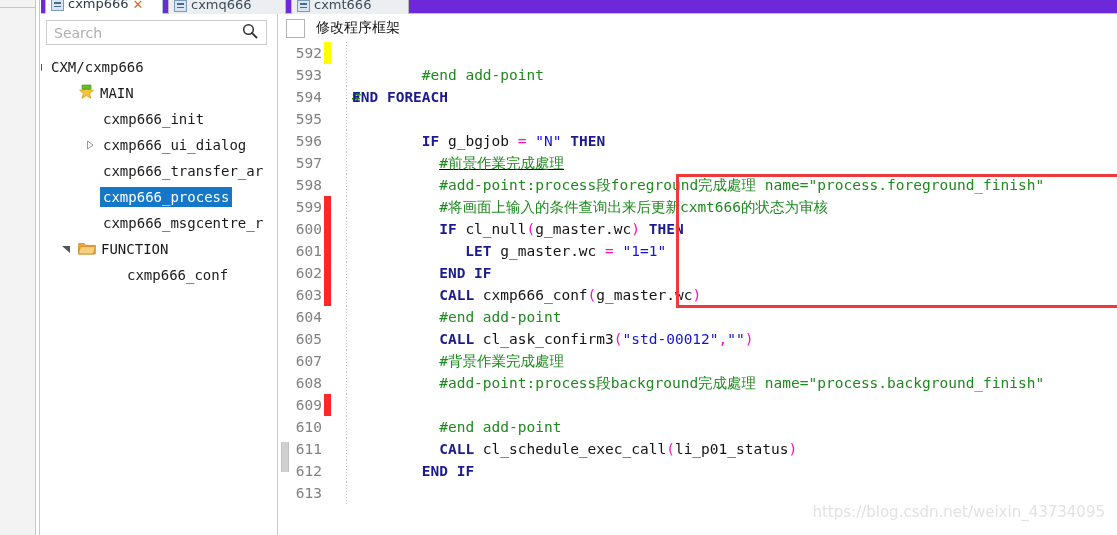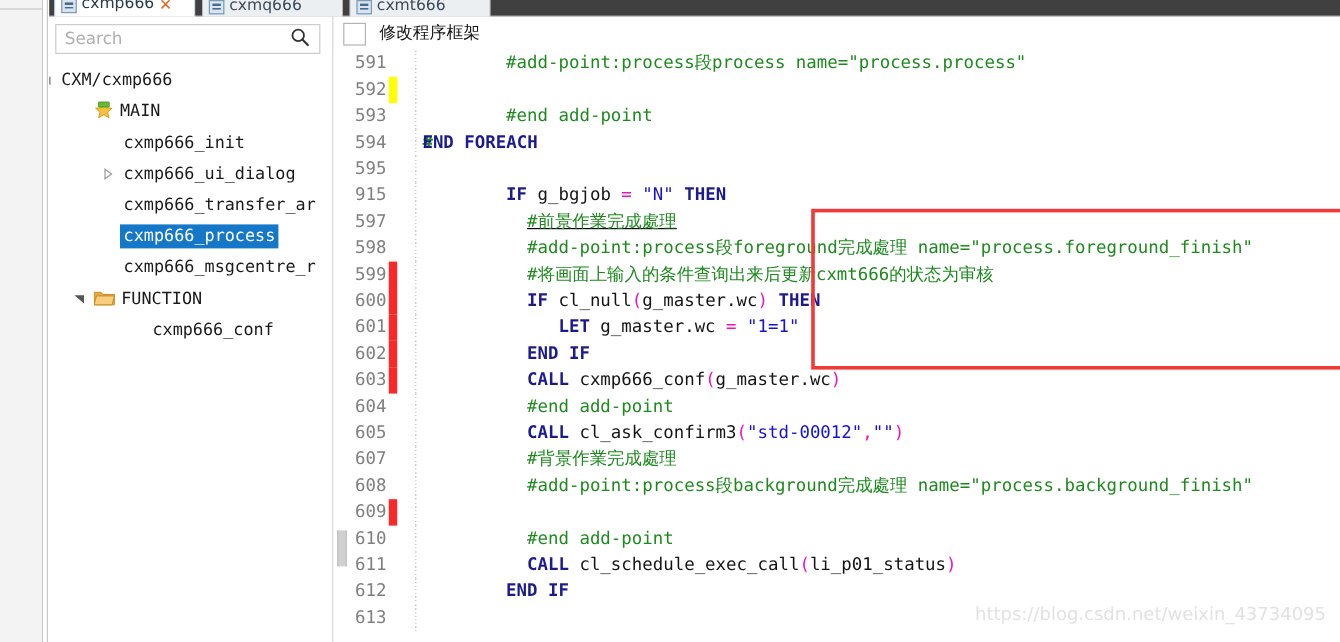--- a/index.html
+++ b/index.html
@@ -38,21 +38,21 @@
     background: #ffffff;
     border-right: 1px solid #c8c8c8;
     box-sizing: border-box;
   }
 
   
   #tabbar {
     position: absolute;
     left: 41px; top: 0;
     width: 1076px; height: 14px;
-    background: #404040;
+    background: #6d28d9;
     border-bottom: 1px solid #c2c2c2;
     box-sizing: border-box;
   }
   .tab {
     position: absolute;
     top: -13px;
     height: 27px;
     box-sizing: border-box;
     border: 1px solid #b8b8b8;
     border-bottom: none;
@@ -374,26 +374,25 @@
       </div>
     </div>
 </div>
 
 <div id="editor">
   <div id="editor-header">
     <span id="header-checkbox"></span>
     <span id="header-title">修改程序框架</span>
   </div>
   <div id="code-area">
-      <div class="code-line"><span class="ln">591</span><span class="guide"></span><span class="code-text" style="left: 143.76px;"><span class="cm">#add-point:process段process name="process.process"</span></span></div>
       <div class="code-line"><span class="ln">592</span><span class="marker yellow"></span><span class="guide"></span></div>
       <div class="code-line"><span class="ln">593</span><span class="guide"></span><span class="code-text" style="left: 143.76px;"><span class="cm">#end add-point</span></span></div>
       <div class="code-line"><span class="ln">594</span><span class="guide"></span><span class="code-text hash" style="left: 74px;">#</span><span class="code-text" style="left: 74px;"><span class="kw">END FOREACH</span></span></div>
       <div class="code-line"><span class="ln">595</span><span class="guide"></span></div>
-      <div class="code-line"><span class="ln">915</span><span class="guide"></span><span class="code-text" style="left: 143.76px;"><span class="kw">IF</span><span class="id"> </span><span class="id">g_bgjob</span><span class="id"> </span><span class="op">=</span><span class="id"> </span><span class="st">"N"</span><span class="id"> </span><span class="kw">THEN</span></span></div>
+      <div class="code-line"><span class="ln">596</span><span class="guide"></span><span class="code-text" style="left: 143.76px;"><span class="kw">IF</span><span class="id"> </span><span class="id">g_bgjob</span><span class="id"> </span><span class="op">=</span><span class="id"> </span><span class="st">"N"</span><span class="id"> </span><span class="kw">THEN</span></span></div>
       <div class="code-line"><span class="ln">597</span><span class="guide"></span><span class="code-text" style="left: 161.2px; text-decoration: underline;"><span class="cm">#前景作業完成處理</span></span></div>
       <div class="code-line"><span class="ln">598</span><span class="guide"></span><span class="code-text" style="left: 161.2px;"><span class="cm">#add-point:process段foreground完成處理 name="process.foreground_finish"</span></span></div>
       <div class="code-line"><span class="ln">599</span><span class="marker red"></span><span class="guide"></span><span class="code-text" style="left: 161.2px;"><span class="cm">#将画面上输入的条件查询出来后更新cxmt666的状态为审核</span></span></div>
       <div class="code-line"><span class="ln">600</span><span class="marker red"></span><span class="guide"></span><span class="code-text" style="left: 161.2px;"><span class="kw">IF</span><span class="id"> cl_null</span><span class="op">(</span><span class="id">g_master.wc</span><span class="op">)</span><span class="id"> </span><span class="kw">THEN</span></span></div>
       <div class="code-line"><span class="ln">601</span><span class="marker red"></span><span class="guide"></span><span class="code-text" style="left: 187.36px;"><span class="kw">LET</span><span class="id"> g_master.wc </span><span class="op">=</span><span class="id"> </span><span class="st">"1=1"</span></span></div>
       <div class="code-line"><span class="ln">602</span><span class="marker red"></span><span class="guide"></span><span class="code-text" style="left: 161.2px;"><span class="kw">END IF</span></span></div>
       <div class="code-line"><span class="ln">603</span><span class="marker red"></span><span class="guide"></span><span class="code-text" style="left: 161.2px;"><span class="kw">CALL</span><span class="id"> cxmp666_conf</span><span class="op">(</span><span class="id">g_master.wc</span><span class="op">)</span></span></div>
       <div class="code-line"><span class="ln">604</span><span class="guide"></span><span class="code-text" style="left: 161.2px;"><span class="cm">#end add-point</span></span></div>
       <div class="code-line"><span class="ln">605</span><span class="guide"></span><span class="code-text" style="left: 161.2px;"><span class="kw">CALL</span><span class="id"> cl_ask_confirm3</span><span class="op">(</span><span class="st">"std-00012"</span><span class="op">,</span><span class="st">""</span><span class="op">)</span></span></div>
       <div class="code-line"><span class="ln">607</span><span class="guide"></span><span class="code-text" style="left: 161.2px;"><span class="cm">#背景作業完成處理</span></span></div>

